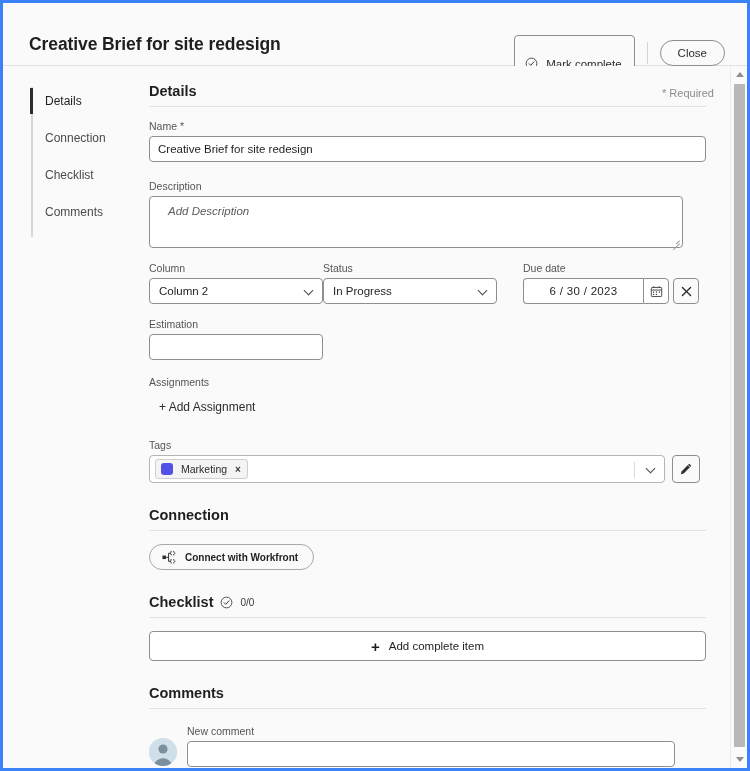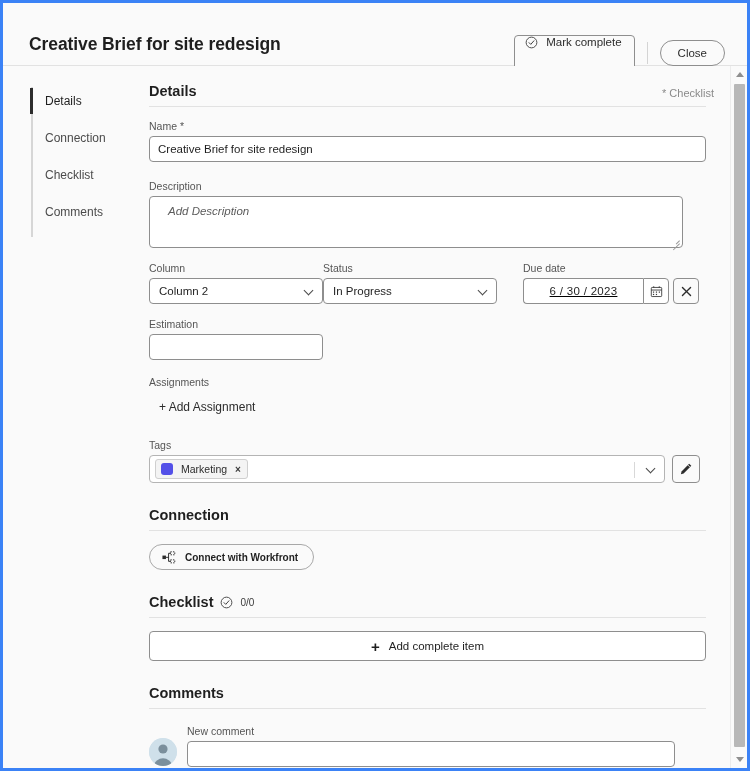--- a/index.html
+++ b/index.html
@@ -42,21 +42,21 @@
     letter-spacing: -0.1px;
   }
   #header-actions {
     position: absolute;
     right: 22px; top: 32px;
     display: flex;
     align-items: center;
     gap: 0px;
   }
   .btn-mark {
-    display: flex; align-items: flex-start; gap: 8px;
+    display: flex; align-items: flex-end; gap: 8px;
     height: 36px;
     padding: 0 12px 0 10px;
     border: 1px solid #8e8e8e;
     border-radius: 4px;
     background: #fafafa;
     font-size: 11.5px;
     color: #2c2c2c;
     cursor: pointer;
     white-space: nowrap;
   }
@@ -219,21 +219,21 @@
   .chev::before {
     content: "";
     position: absolute;
     left: 0; top: 0px;
     width: 6px; height: 6px;
     border-left: 1.4px solid #4a4a4a;
     border-bottom: 1.4px solid #4a4a4a;
     transform: rotate(-45deg);
   }
 
-  .date-group { display: flex; align-items: flex-start; text-decoration: underline; }
+  .date-group { display: flex; align-items: flex-start; }
   .date-field {
     width: 120px; height: 26px;
     border: 1px solid #8e8e8e;
     border-right: none;
     border-radius: 4px 0 0 4px;
     background: #fff;
     display: flex;
     align-items: center;
     justify-content: center;
     font-size: 11.5px;
@@ -444,21 +444,21 @@
         <span>Comments</span>
       </div>
     </div>
 
     <div id="content">
       <div id="content-inner">
 
         
         <div class="sec-head">
           <span>Details</span>
-          <span class="sec-req">* Checklist</span>
+          <span class="sec-req">* Required</span>
         </div>
         <div class="sec-rule"></div>
 
         
         <div class="fld-label">
           <span>Name</span>
           <span class="req-star">*</span>
         </div>
         <input class="txt-input" type="text" value="Creative Brief for site redesign" style="">
 

